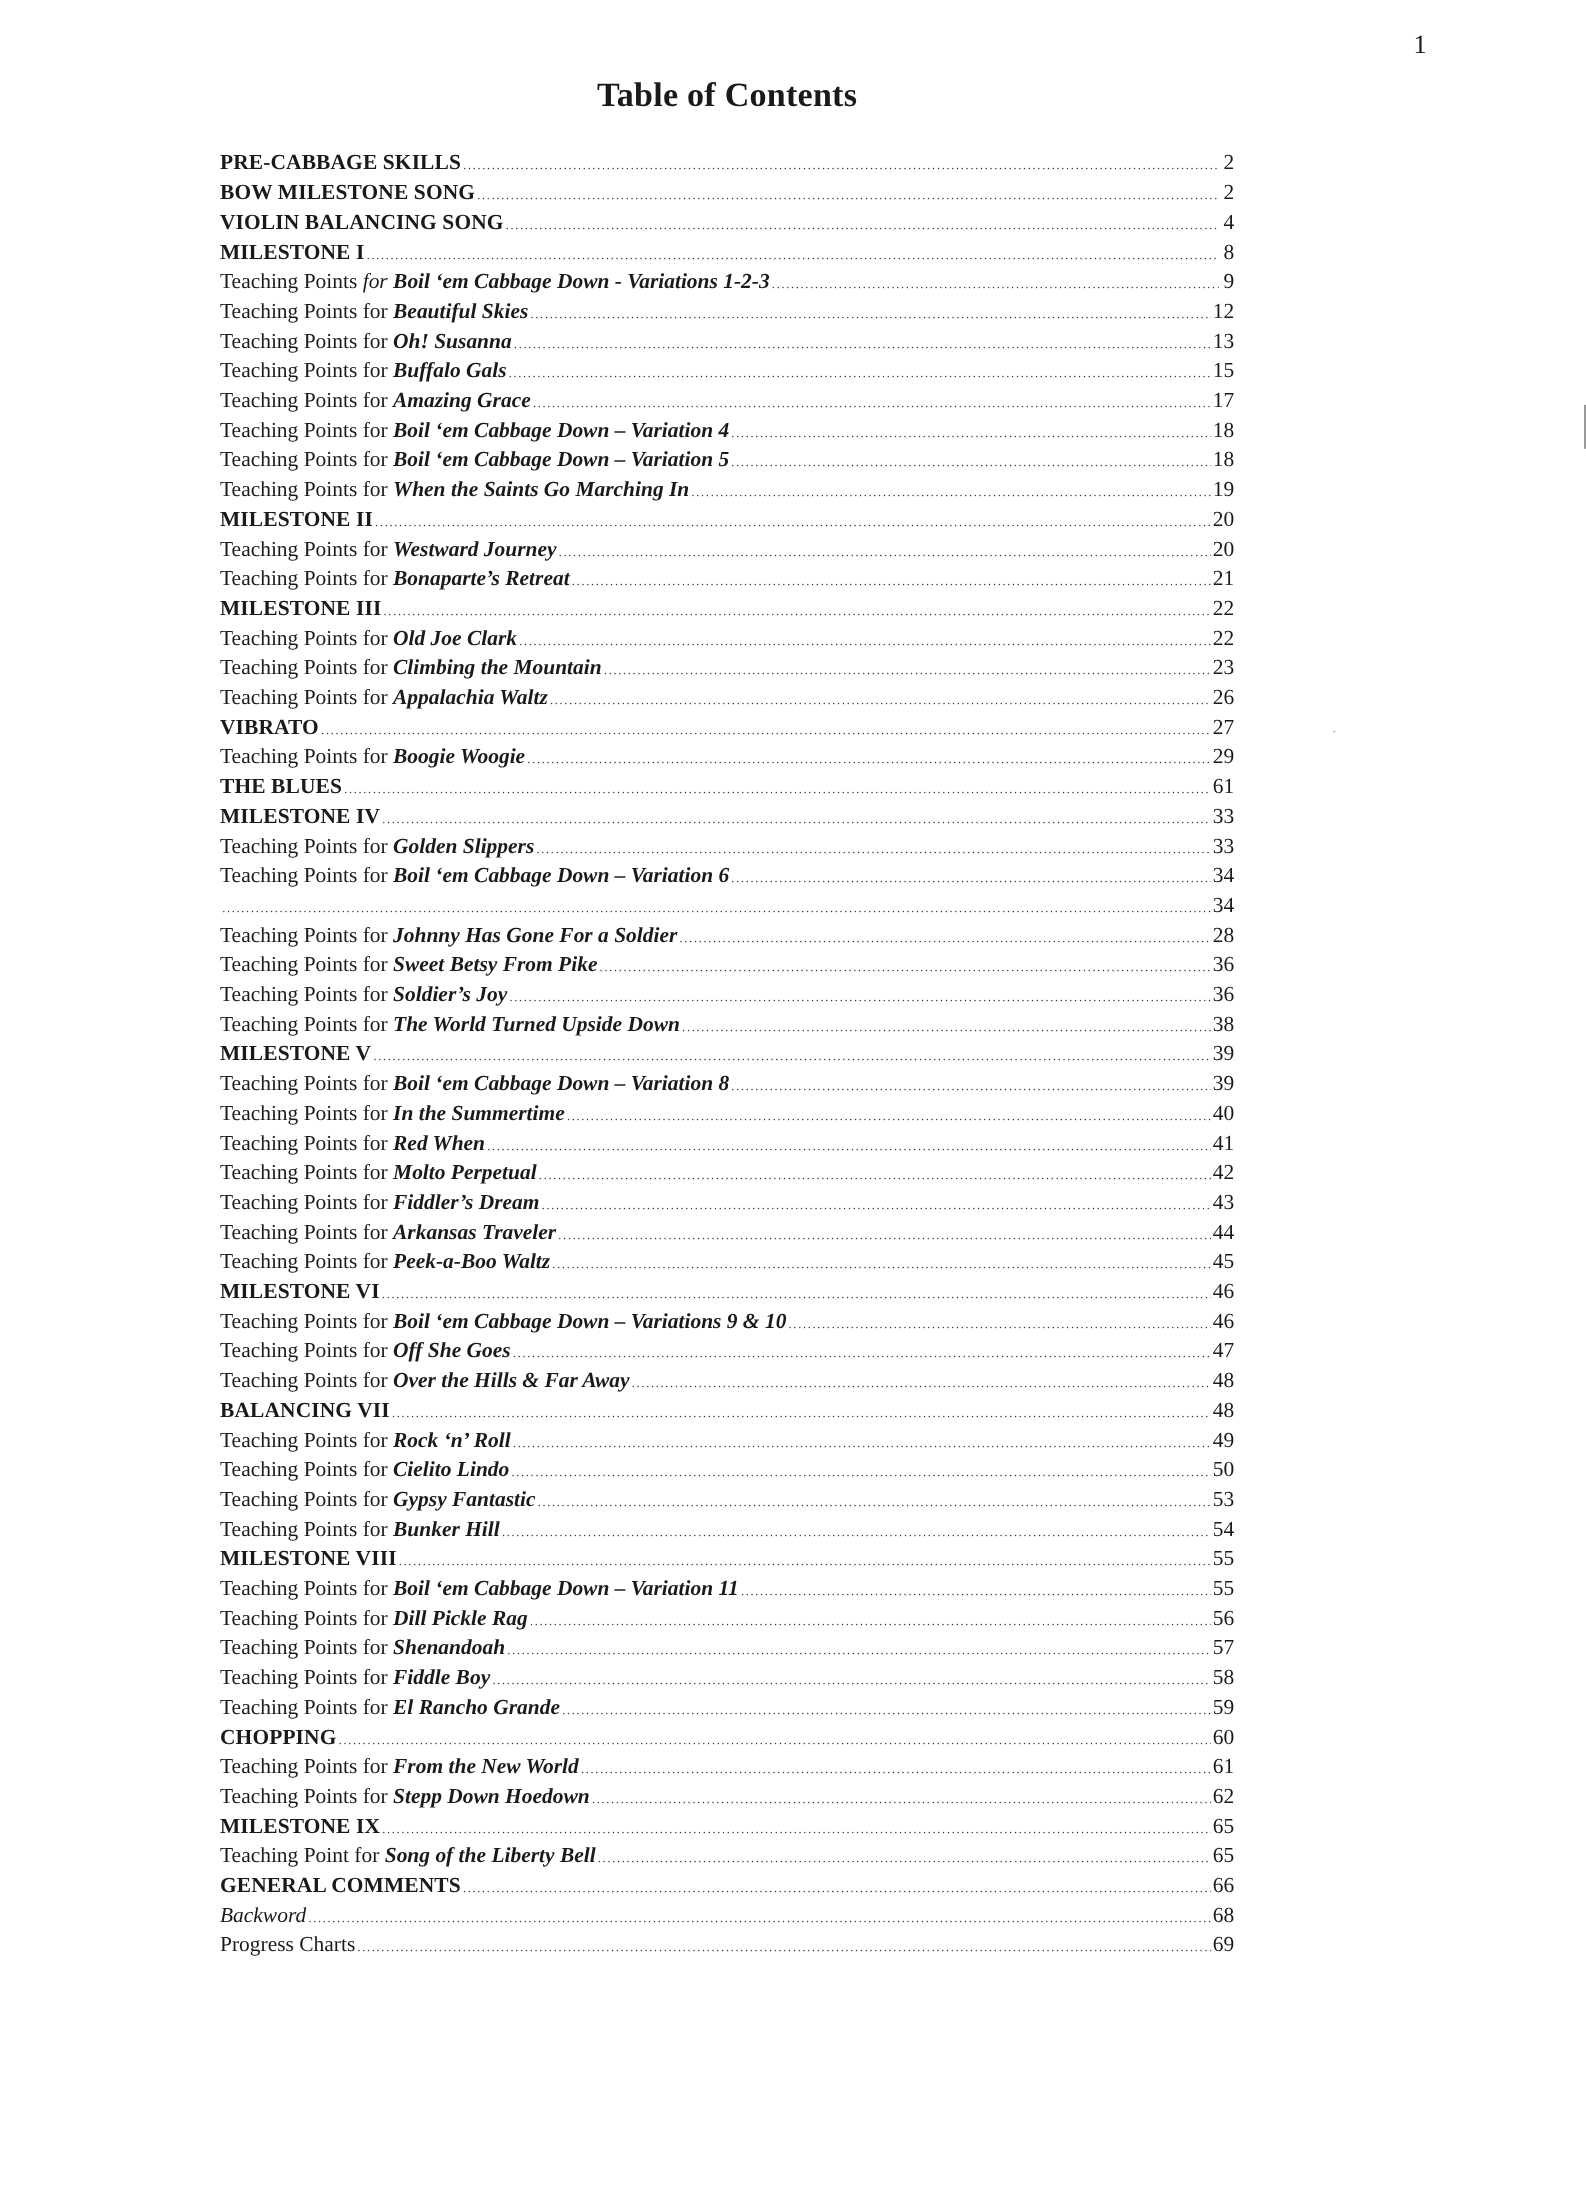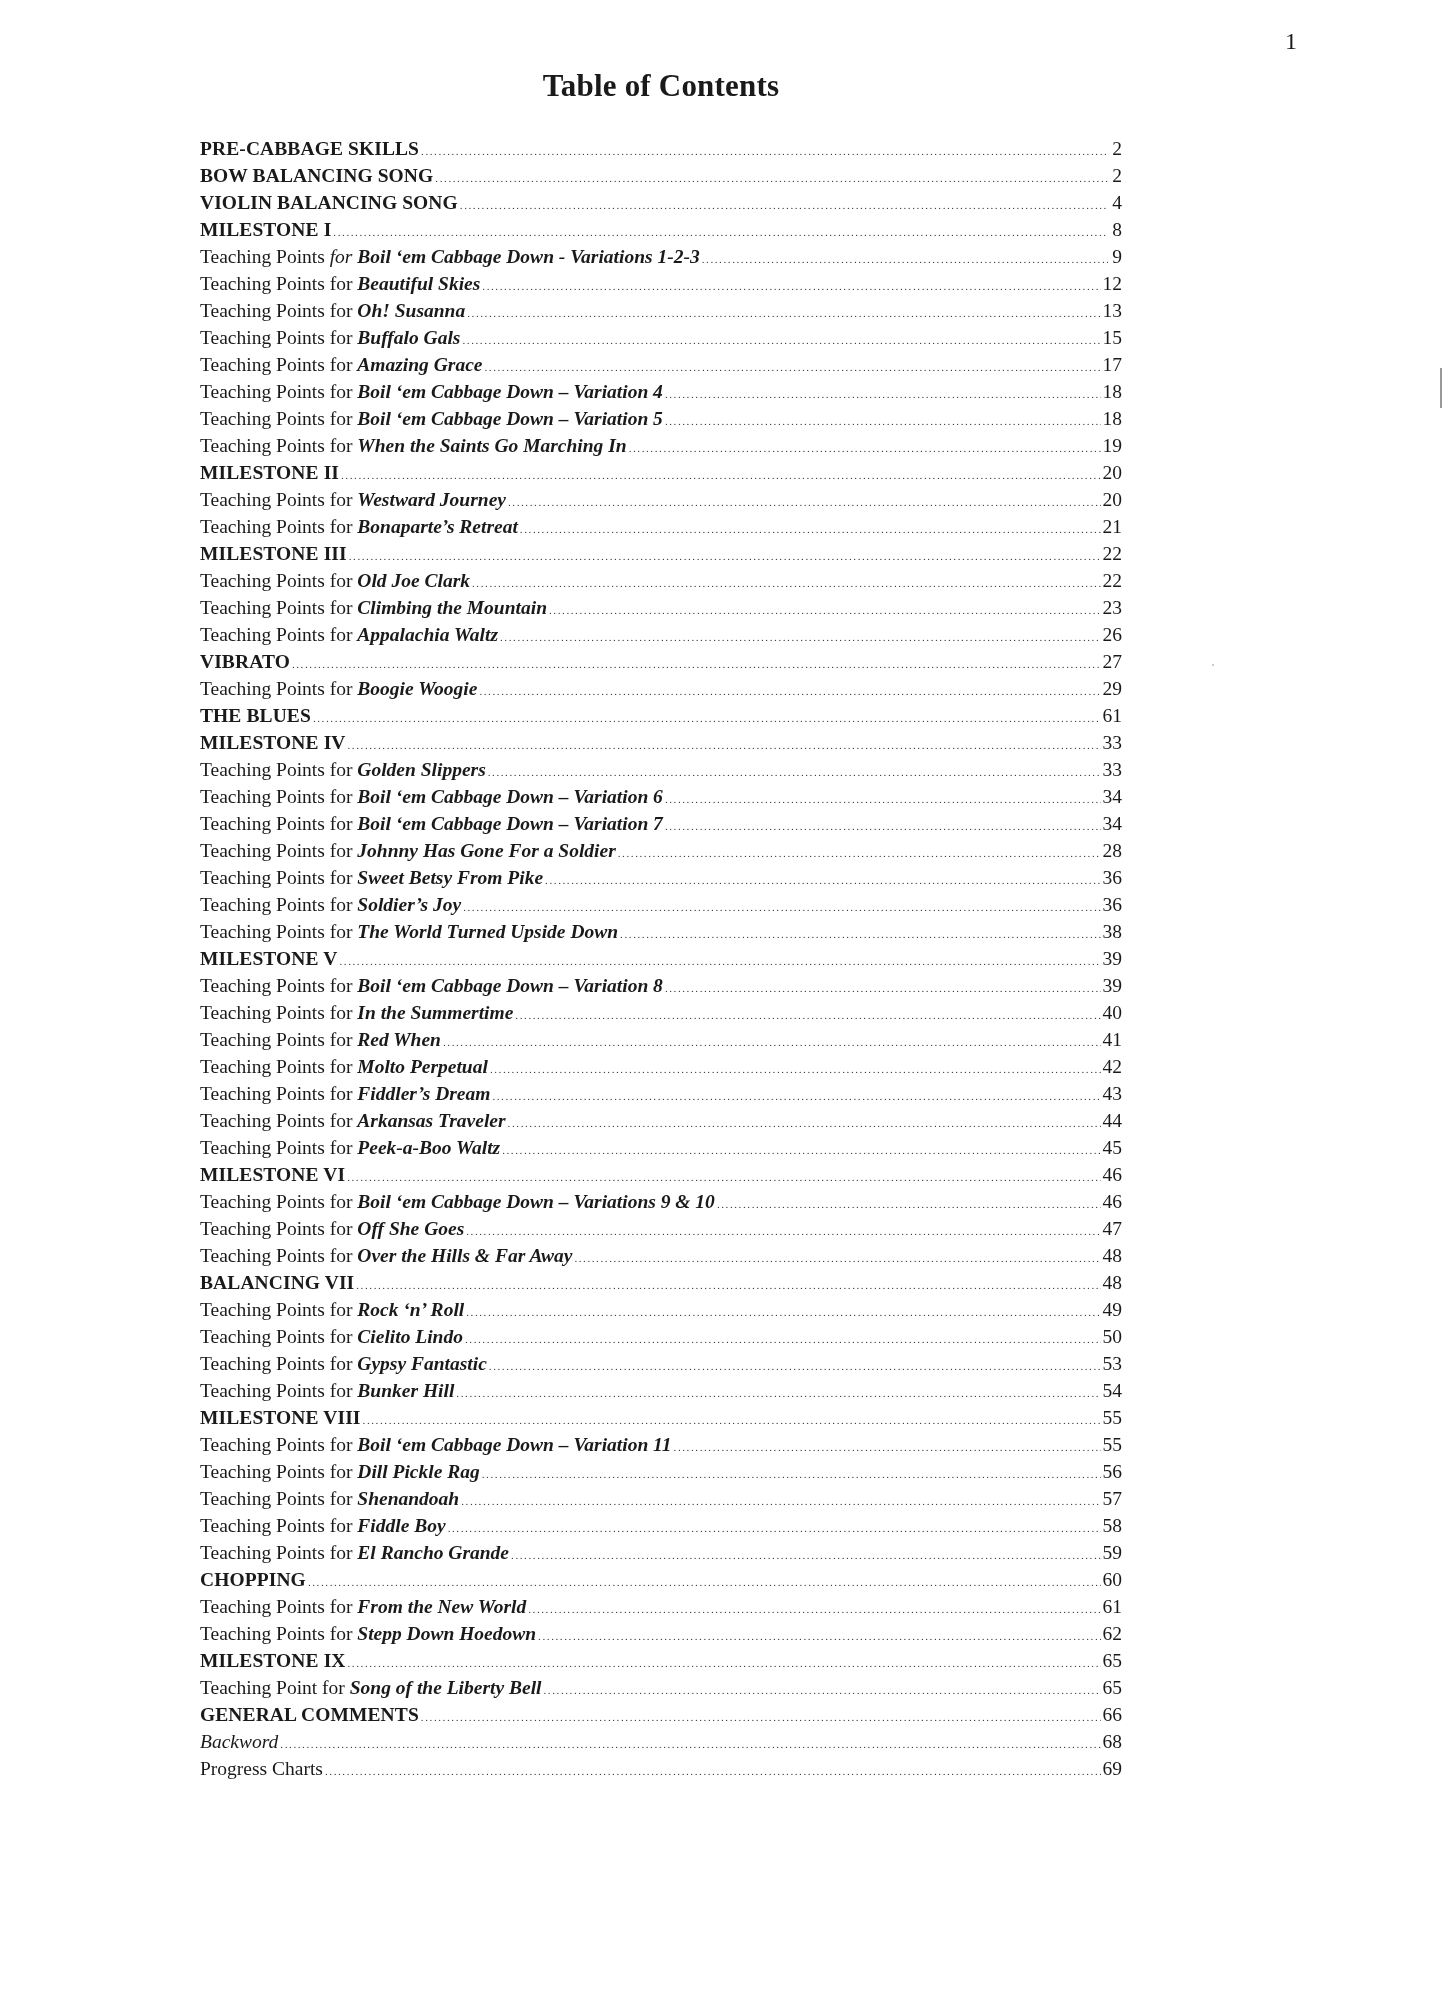--- a/index.html
+++ b/index.html
@@ -28,21 +28,21 @@
 <div class="page-number">1</div>
 <h1 class="title" style="margin:0;">Table of Contents</h1>
 
 <div class="toc" id="toc">
     <div class="row">
       <span class="label"><span class="heading">PRE-CABBAGE SKILLS</span></span>
       <span class="leader"></span>
       <span class="page">2</span>
     </div>
     <div class="row">
-      <span class="label"><span class="heading">BOW BALANCING SONG</span></span>
+      <span class="label"><span class="heading">BOW MILESTONE SONG</span></span>
       <span class="leader"></span>
       <span class="page">2</span>
     </div>
     <div class="row">
       <span class="label"><span class="heading">VIOLIN BALANCING SONG</span></span>
       <span class="leader"></span>
       <span class="page">4</span>
     </div>
     <div class="row">
       <span class="label"><span class="heading">MILESTONE I</span></span>
@@ -148,21 +148,20 @@
       <span class="label"><span class="pre">Teaching Points for</span> <span class="song">Golden Slippers</span></span>
       <span class="leader"></span>
       <span class="page">33</span>
     </div>
     <div class="row">
       <span class="label"><span class="pre">Teaching Points for</span> <span class="song">Boil ‘em Cabbage Down – Variation 6</span></span>
       <span class="leader"></span>
       <span class="page">34</span>
     </div>
     <div class="row">
-      <span class="label"><span class="pre">Teaching Points for</span> <span class="song">Boil ‘em Cabbage Down – Variation 7</span></span>
       <span class="leader"></span>
       <span class="page">34</span>
     </div>
     <div class="row">
       <span class="label"><span class="pre">Teaching Points for</span> <span class="song">Johnny Has Gone For a Soldier</span></span>
       <span class="leader"></span>
       <span class="page">28</span>
     </div>
     <div class="row">
       <span class="label"><span class="pre">Teaching Points for</span> <span class="song">Sweet Betsy From Pike</span></span>

